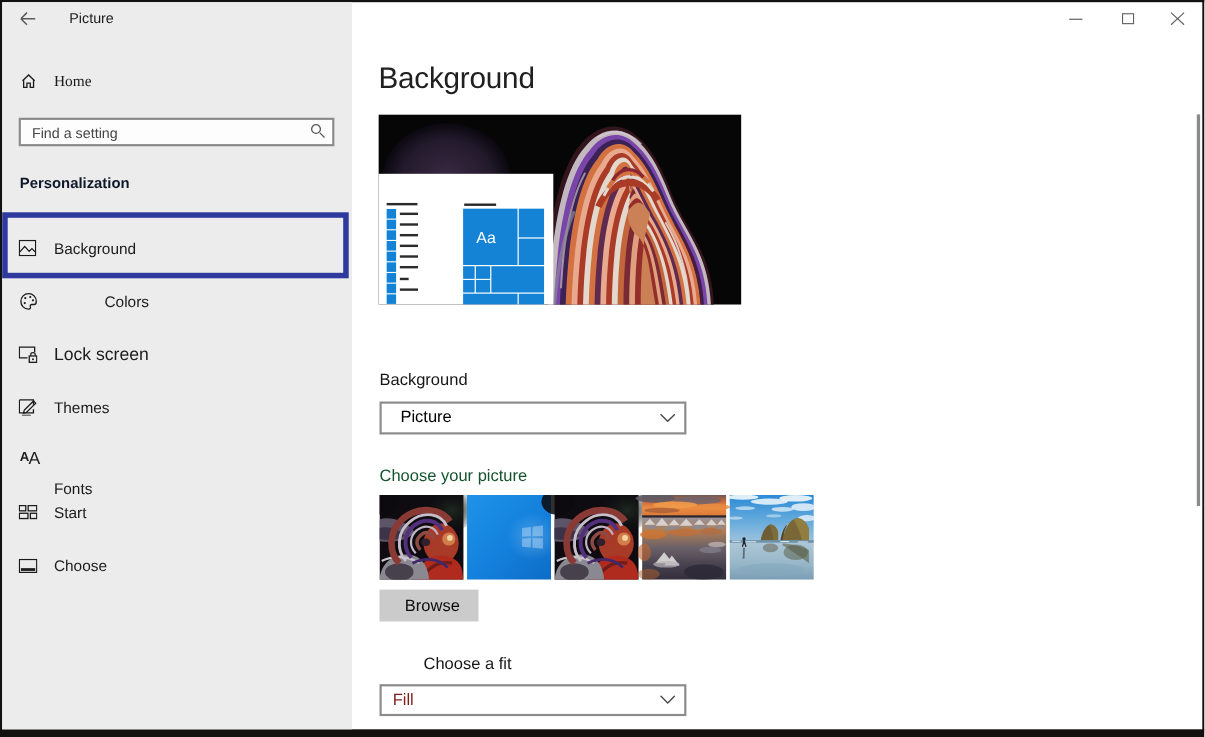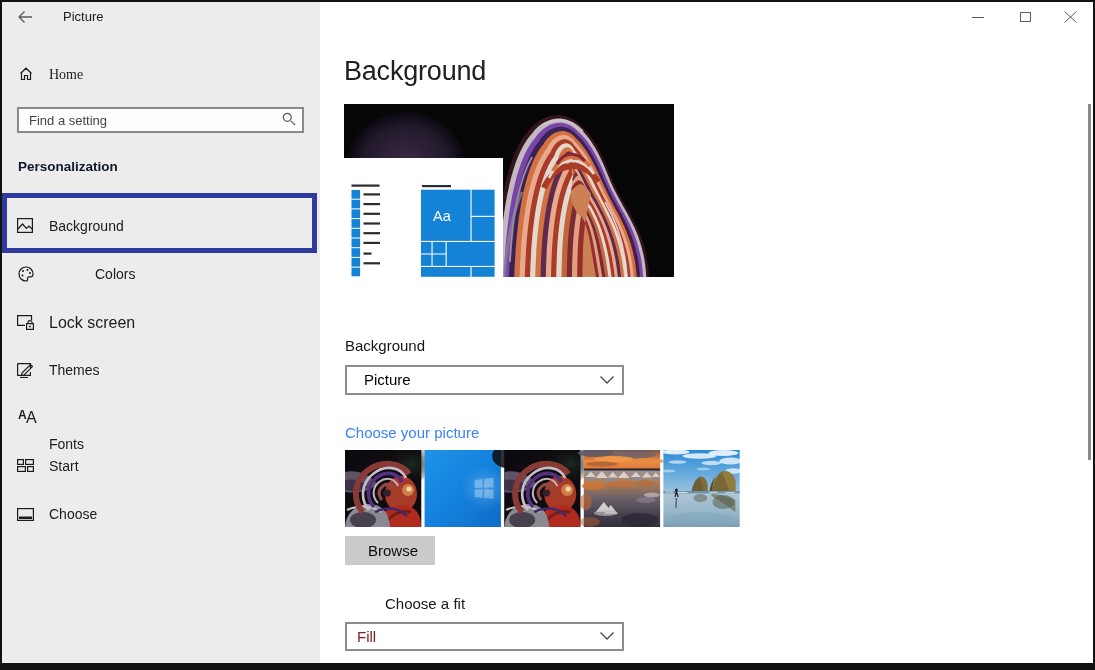--- a/index.html
+++ b/index.html
@@ -183,21 +183,21 @@
     </g>
   </svg>
 
   <div class="txt" style="left:345px;top:338px;font-size:15px;line-height:15px;color:#161616;">Background</div>
   <div class="abs" style="left:345px;top:365px;width:275px;height:26px;background:#fff;border:2px solid #8c8c8c;"></div>
   <div class="txt" style="left:364px;top:372px;font-size:15px;line-height:15px;color:#000000;text-align:center;">Picture</div>
   <svg class="abs" style="left:600px;top:376px;" width="14" height="8" viewBox="0 0 14 8">
     <path d="M0.5 0.5 L7 7 L13.5 0.5" stroke="#4a4a4a" stroke-width="1.3" fill="none"></path>
   </svg>
 
-  <div class="txt" style="left:345px;top:425px;font-size:15px;line-height:15px;color:#3b82f6;">Choose your picture</div>
+  <div class="txt" style="left:345px;top:425px;font-size:15px;line-height:15px;color:#14532d;">Choose your picture</div>
 
   <svg class="abs" style="left:345px;top:450px;" width="395" height="77" viewBox="0 0 395 77">
     <defs>
       <radialGradient id="winglow" cx="50%" cy="50%" r="50%">
         <stop offset="0%" stop-color="#ffffff" stop-opacity="0.22"></stop>
         <stop offset="100%" stop-color="#ffffff" stop-opacity="0"></stop>
       </radialGradient>
       <linearGradient id="winblue" x1="0" y1="0" x2="1" y2="1">
         <stop offset="0%" stop-color="#1e93e8"></stop>
         <stop offset="55%" stop-color="#1380dc"></stop>

